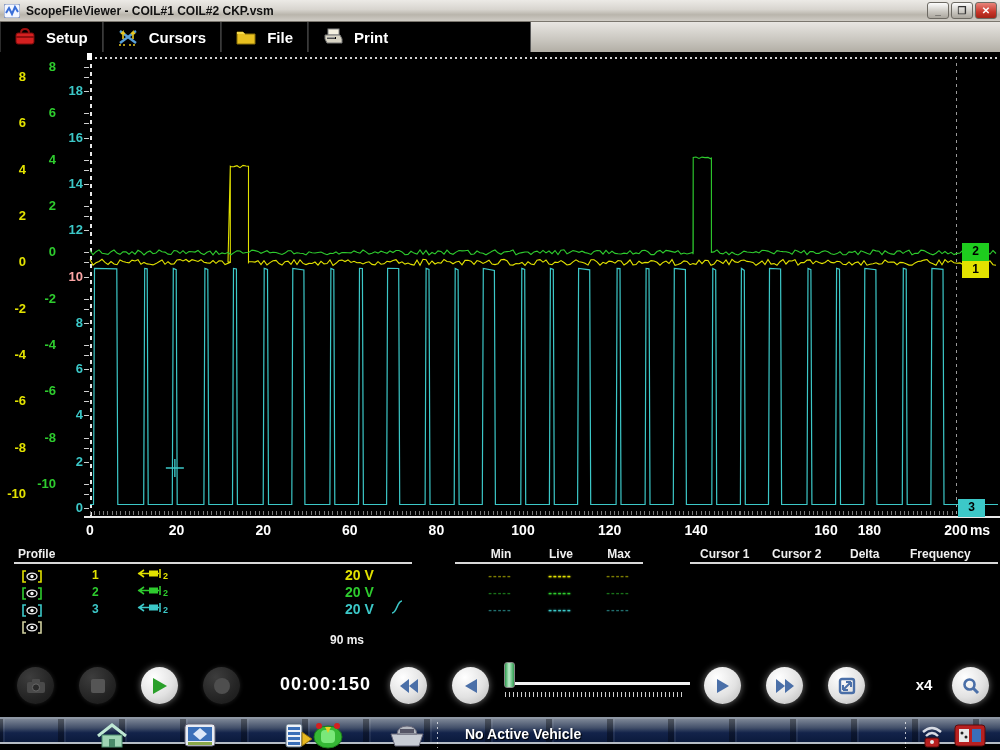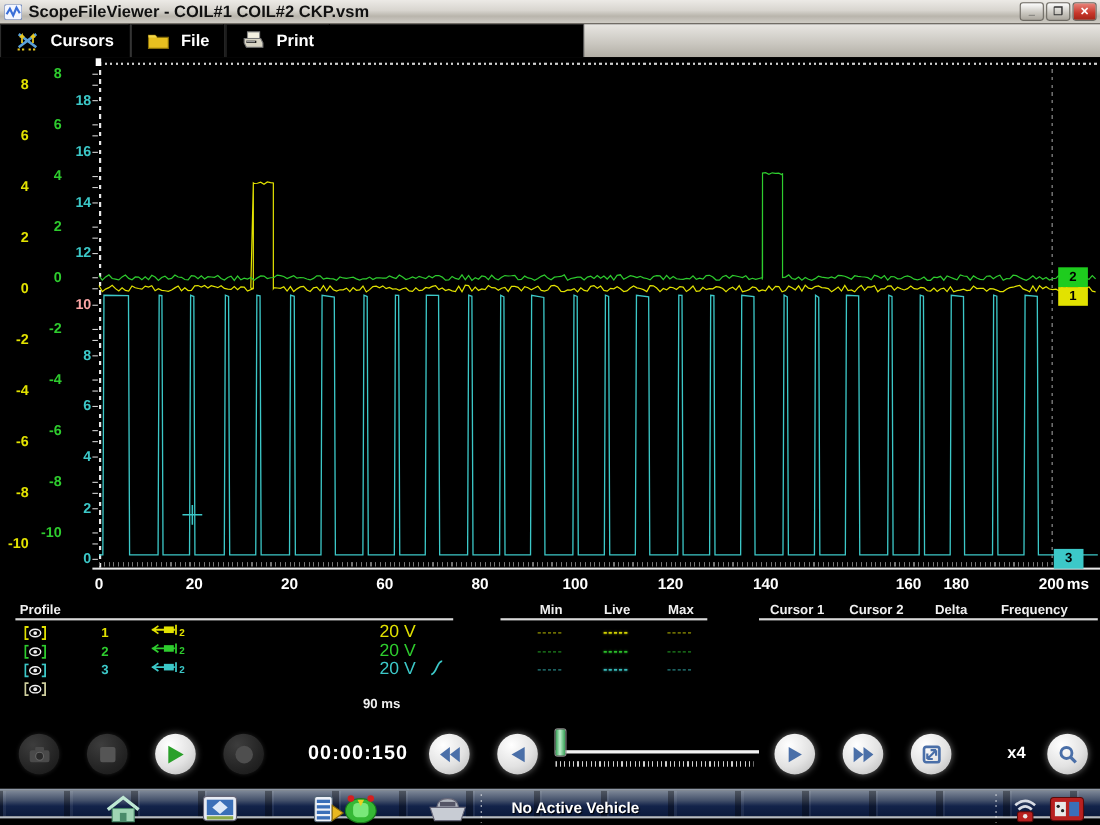--- a/index.html
+++ b/index.html
@@ -5,21 +5,21 @@
   * { margin:0; padding:0; box-sizing:border-box; }
   html,body { background:#000; }
   body { font-family:"Liberation Sans", sans-serif; }
   .window { position:relative; width:1000px; height:750px; background:#000; overflow:hidden; }
 
   
   .titlebar { position:absolute; left:0; top:0; width:1000px; height:22px;
     background:linear-gradient(#eceae6,#d8d5cf 45%,#b9b5ac 70%,#cfccc5);
     border-bottom:1px solid #7a766e; display:flex; align-items:center; }
   .title-icon { width:16px; height:14px; margin:0 6px 0 4px; }
-  .title-text { font-size:15px; font-weight:bold; color:#111; }
+  .title-text { font-size:12px; font-weight:bold; color:#111; }
   .winbtns { position:absolute; right:3px; top:2px; display:flex; gap:2px; }
   .winbtn { width:22px; height:17px; border:1px solid #6d6a63; border-radius:3px;
     background:linear-gradient(#fdfdfd,#c9c6bf 60%,#aaa69d); font-size:10px; font-weight:bold;
     color:#333; display:flex; align-items:center; justify-content:center; }
   .winbtn.close { background:linear-gradient(#e8847a,#c8362a 60%,#a42417); color:#fff; }
 
   
   .toolbar { position:absolute; left:0; top:22px; width:1000px; height:30px;
     background:linear-gradient(#e8e6e2,#c9c6bf 60%,#b2aea5); }
   .toolbar-black { position:absolute; left:0; top:0; width:531px; height:30px; background:#000;
@@ -50,21 +50,21 @@
   
   .xaxis { position:absolute; left:0; top:518px; width:1000px; height:27px; background:#000; }
 
   
   .readout { position:absolute; left:0; top:545px; width:1000px; height:107px; background:#000; color:#fff; }
   .sec-head { position:absolute; font-size:12px; font-weight:bold; color:#f0f0f0; }
   .rule { position:absolute; height:2px; background:#d8d8d8; }
   .prow { position:absolute; height:16px; display:flex; align-items:center; }
   .eye { display:inline-block; width:20px; height:13px; }
   .chnum { position:absolute; font-size:12px; font-weight:bold; }
-  .scaleV { position:absolute; font-size:16px; font-weight:normal; }
+  .scaleV { position:absolute; font-size:14px; font-weight:bold; }
   .dash-cell { position:absolute; width:60px; text-align:center; font-size:11px; font-weight:bold; letter-spacing:1px; }
   .sweep { position:absolute; left:330px; top:88px; font-size:12px; font-weight:bold; color:#f0f0f0; }
 
   
   .transport { position:absolute; left:0; top:652px; width:1000px; height:65px; background:#000; }
   .tbtn { position:absolute; width:37px; height:37px; border-radius:50%; top:15px;
     display:flex; align-items:center; justify-content:center;
     background:radial-gradient(circle at 35% 28%, #ffffff, #e2e2e2 55%, #b5b5b5);
     box-shadow:0 0 7px rgba(255,255,255,.45); }
   .tbtn.disabled { background:radial-gradient(circle at 35% 28%, #3d3d3d, #242424 60%, #161616);
@@ -103,20 +103,28 @@
     <span class="title-text">ScopeFileViewer - COIL#1 COIL#2 CKP.vsm</span>
     <div class="winbtns">
       <div class="winbtn">_</div>
       <div class="winbtn">❐</div>
       <div class="winbtn close">✕</div>
     </div>
   </div>
 
   <div class="toolbar">
     <div class="toolbar-black">
+      <div class="tool-btn">
+        <svg viewBox="0 0 22 20">
+          <path d="M7 6 Q7 2 11 2 Q15 2 15 6" fill="none" stroke="#a01010" stroke-width="2"></path>
+          <rect x="2" y="6" width="18" height="11" rx="2" fill="#d42020" stroke="#7a0a0a"></rect>
+          <rect x="2" y="9" width="18" height="2" fill="#8e0e0e"></rect>
+        </svg>
+        <span>Setup</span>
+      </div>
       <div class="tool-btn">
         <svg viewBox="0 0 22 20">
           <path d="M3 4 L19 16 M19 4 L3 16" stroke="#5aa0d8" stroke-width="2.4" fill="none"></path>
           <path d="M6 12 L6 5 L4 7 M6 5 L8 7" stroke="#e8c820" stroke-width="1.6" fill="none"></path>
           <path d="M16 12 L16 5 L14 7 M16 5 L18 7" stroke="#e8c820" stroke-width="1.6" fill="none"></path>
           <path d="M2 18 L8 18 M12 18 L20 18" stroke="#e8c820" stroke-width="1.6" stroke-dasharray="2 2"></path>
         </svg>
         <span>Cursors</span>
       </div>
       <div class="tool-btn">

